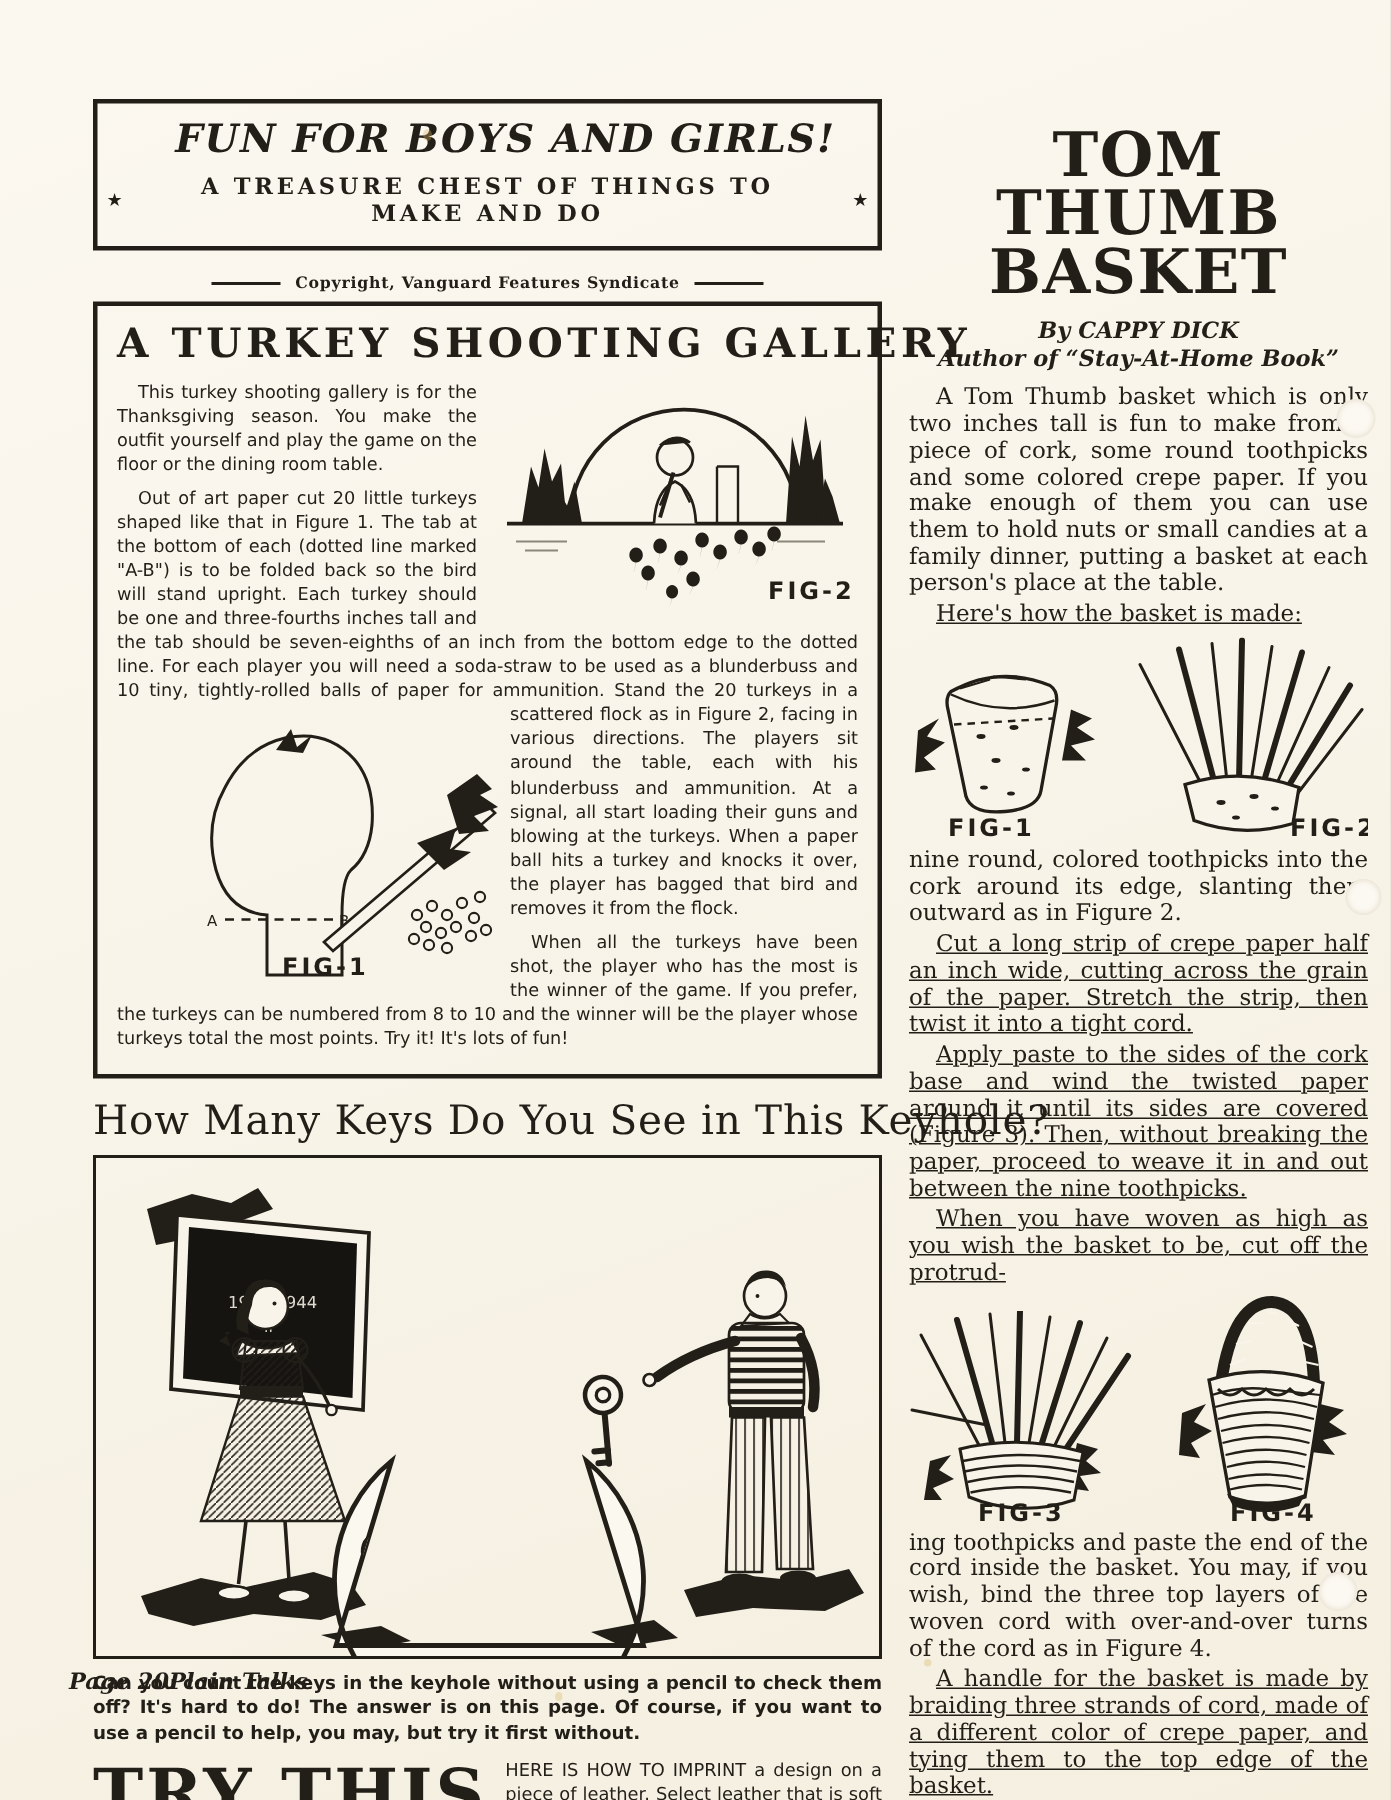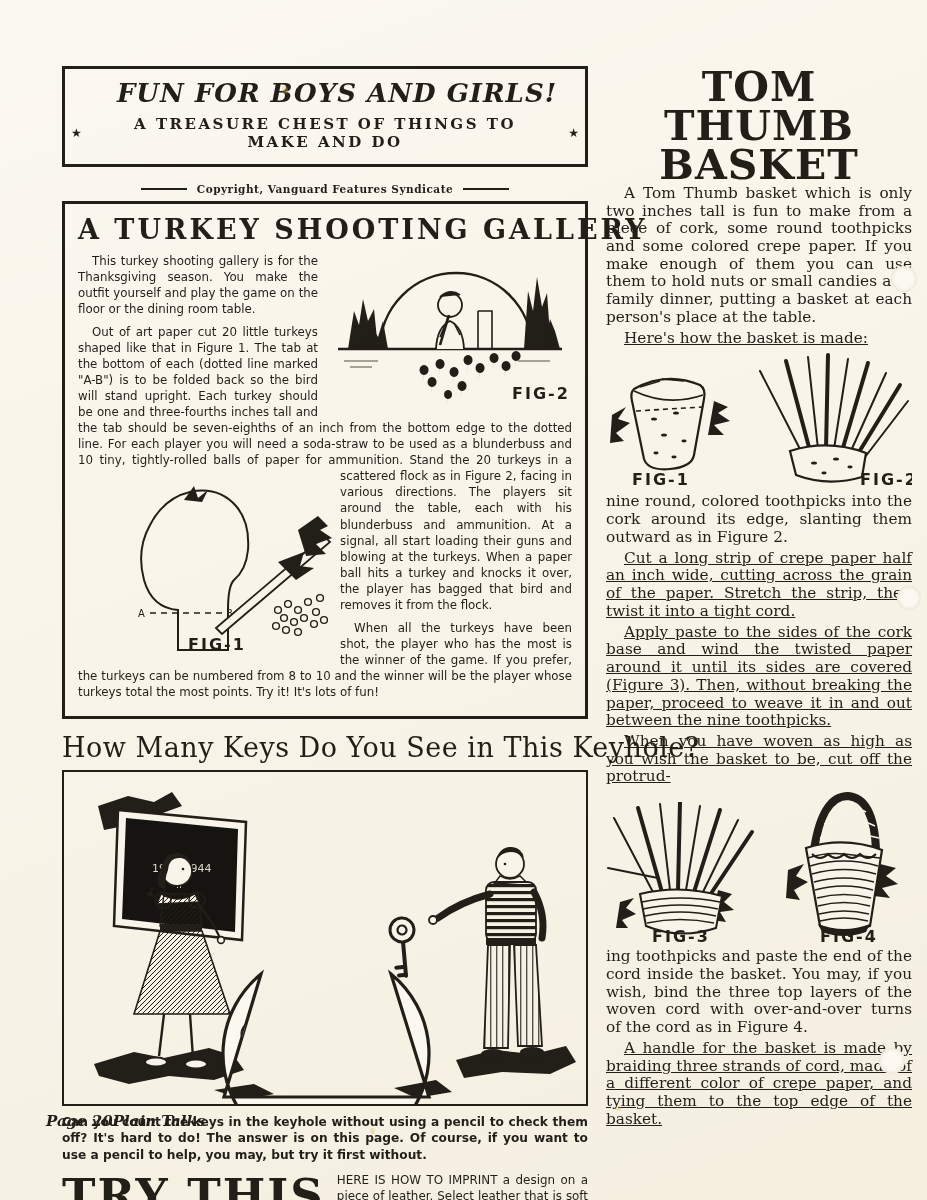--- a/index.html
+++ b/index.html
@@ -72,21 +72,21 @@
   .try-title{
     float:left;font-family:"DejaVu Serif","Liberation Serif",serif;
     font-size:45px;font-weight:bold;letter-spacing:2px;line-height:.92;
     margin:2px 12px 2px 0;
   }
   .try-flow p{margin:0;}
 
   
   .basket-title{
     text-align:center;font-weight:bold;font-size:41px;line-height:.95;
-    letter-spacing:1px;margin-top:2px;
+    letter-spacing:1px;margin-top:18px;
   }
   .byline{ text-align:center;font-weight:bold;font-style:italic;font-size:15px;
     line-height:1.25;margin:10px 0 8px;}
   .basket-body p{
     font-size:15.3px;line-height:1.16;text-align:justify;margin:0;
     text-indent:18px;
   }
   .basket-body p.noindent{text-indent:0;}
   .basket-body p + p{margin-top:3px;text-decoration:underline;}
   .figrow{display:flex;justify-content:space-between;align-items:flex-end;margin:6px 0 4px;}
@@ -315,20 +315,24 @@
           <div style="clear:both"></div>
         </div>
       </div>
     </div>
 
     <div class="col-right">
       <div class="basket-title">
         <div>TOM THUMB</div>
         <div>BASKET</div>
       </div>
+      <div class="byline">
+        <div>By CAPPY DICK</div>
+        <div>Author of “Stay-At-Home Book”</div>
+      </div>
 
       <div class="basket-body">
         <p>A Tom Thumb basket which is only two inches tall is fun to make from a piece of cork, some round toothpicks and some colored crepe paper. If you make enough of them you can use them to hold nuts or small candies at a family dinner, putting a basket at each person's place at the table.</p>
         <p>Here's how the basket is made:</p>
 
         <div class="figrow">
           <svg viewBox="0 0 128 122" width="128" height="122">
             <g fill="#221e18">
               <path d="M6,48 l14,-8 -8,12 12,4 -14,10 8,8 -14,2 z"></path>
               <path d="M108,34 l14,6 -10,6 12,8 -16,4 10,10 -16,0 z"></path>

